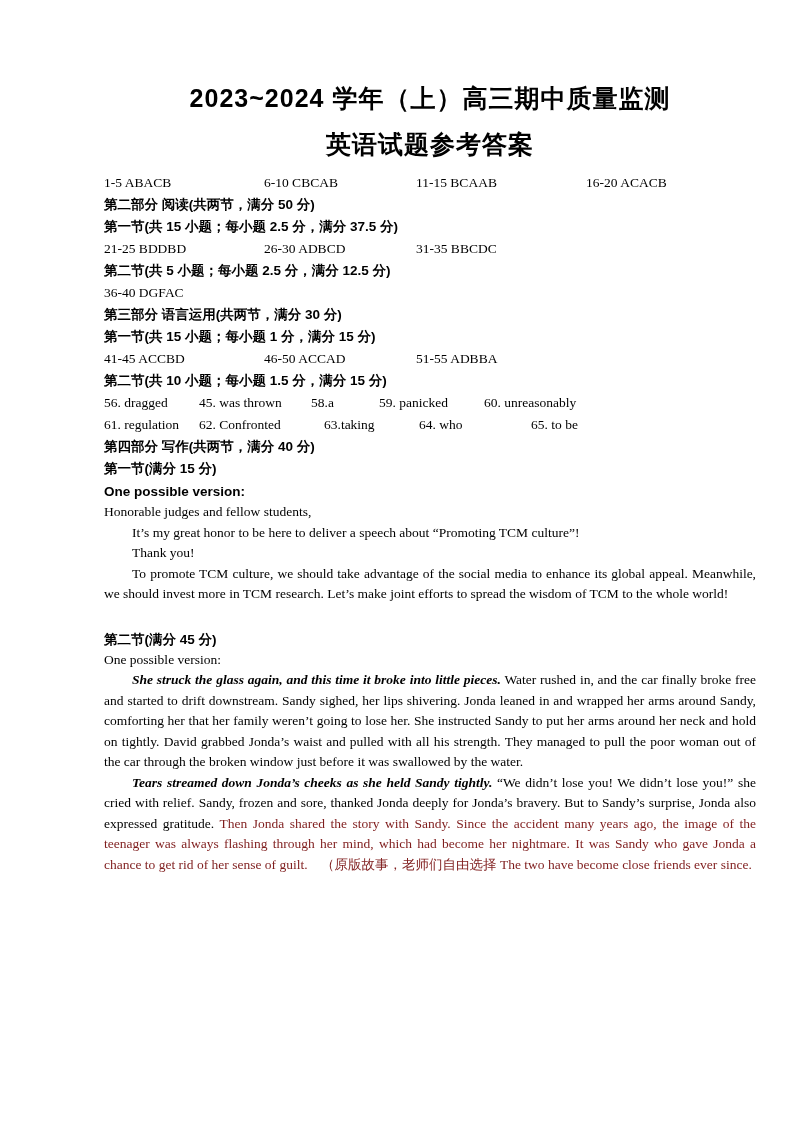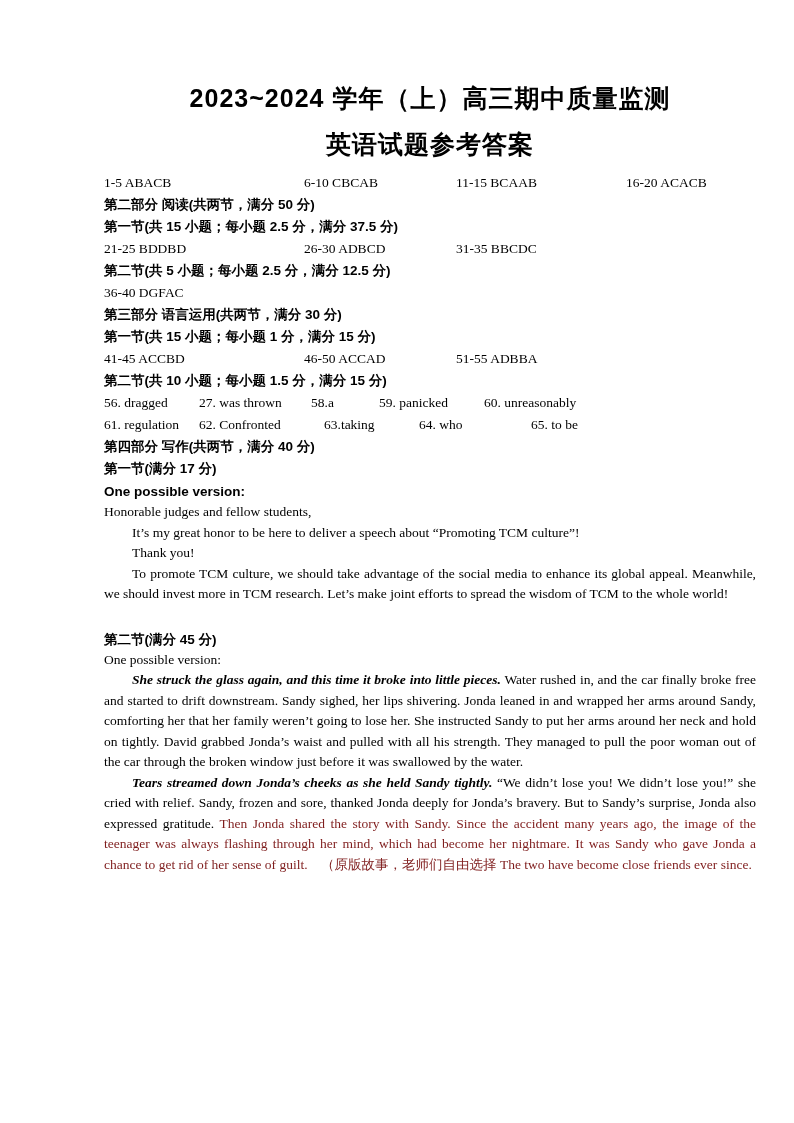--- a/index.html
+++ b/index.html
@@ -43,21 +43,21 @@
   .ans-row {
     font-size: 13.5px;
     line-height: 21px;
     margin: 1px 0 0 0;
     white-space: pre;
   }
   .ans-row span.cell {
     display: inline-block;
   }
   .c1 { width: 160px; }
-  .c2 { width: 152px; margin-left: 40px; }
+  .c2 { width: 152px; }
   .c3 { width: 170px; }
   .c4 { width: 140px; }
 
   .f1 { width: 95px; }
   .f2 { width: 112px; }
   .f3 { width: 68px; }
   .f4 { width: 105px; }
 
   .g1 { width: 95px; }
   .g2 { width: 125px; }
@@ -111,25 +111,25 @@
   <div class="ans-row"><span class="cell c1">21-25 BDDBD</span><span class="cell c2">26-30 ADBCD</span><span class="cell c3">31-35 BBCDC</span></div>
 
   <div class="bold-head">第二节(共 5 小题；每小题 2.5 分，满分 12.5 分)</div>
   <div class="ans-row"><span class="cell c1">36-40 DGFAC</span></div>
 
   <div class="bold-head">第三部分  语言运用(共两节，满分 30 分)</div>
   <div class="bold-head">第一节(共 15 小题；每小题 1 分，满分 15 分)</div>
   <div class="ans-row"><span class="cell c1">41-45 ACCBD</span><span class="cell c2">46-50 ACCAD</span><span class="cell c3">51-55 ADBBA</span></div>
 
   <div class="bold-head">第二节(共 10 小题；每小题 1.5 分，满分 15 分)</div>
-  <div class="ans-row"><span class="cell f1">56. dragged</span><span class="cell f2">27. was thrown</span><span class="cell f3">58.a</span><span class="cell f4">59. panicked</span><span class="cell">60. unreasonably</span></div>
+  <div class="ans-row"><span class="cell f1">56. dragged</span><span class="cell f2">45. was thrown</span><span class="cell f3">58.a</span><span class="cell f4">59. panicked</span><span class="cell">60. unreasonably</span></div>
   <div class="ans-row"><span class="cell g1">61. regulation</span><span class="cell g2">62. Confronted</span><span class="cell g3">63.taking</span><span class="cell g4">64. who</span><span class="cell">65. to be</span></div>
 
   <div class="bold-head">第四部分 写作(共两节，满分 40 分)</div>
-  <div class="bold-head">第一节(满分 17 分)</div>
+  <div class="bold-head">第一节(满分 15 分)</div>
   <div class="one-possible">One possible version:</div>
 
   <div class="para">Honorable judges and fellow students,</div>
   <div class="para indent">It’s my great honor to be here to deliver a speech about “Promoting TCM culture”!</div>
   <div class="para indent">Thank you!</div>
   <div class="para indent">To promote TCM culture, we should take advantage of the social media to enhance its global appeal. Meanwhile, we should invest more in TCM research. Let’s make joint efforts to spread the wisdom of TCM to the whole world!</div>
 
   <div class="gap-large"></div>
 
   <div class="sec2head">第二节(满分 45 分)</div>

